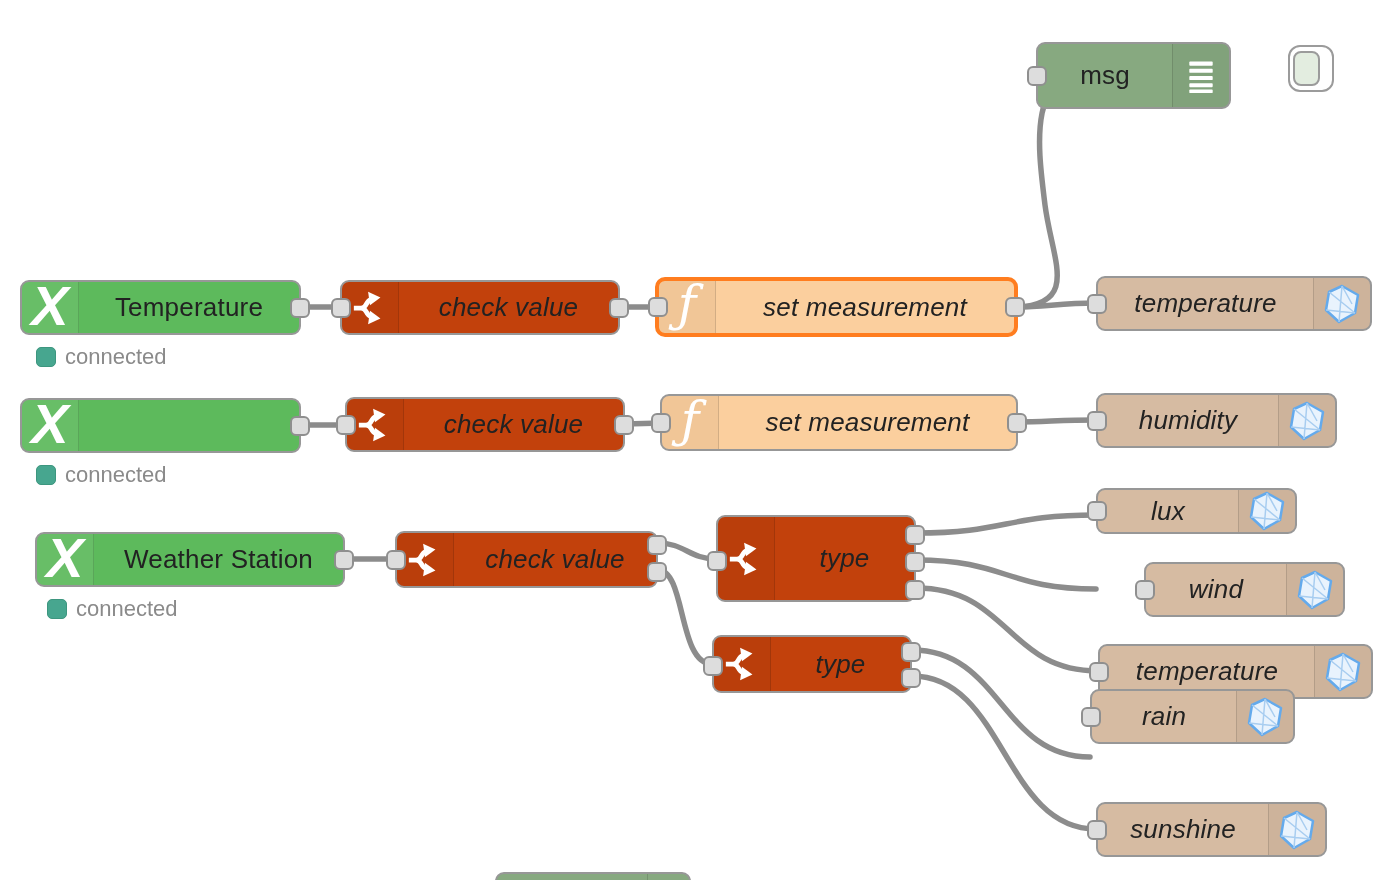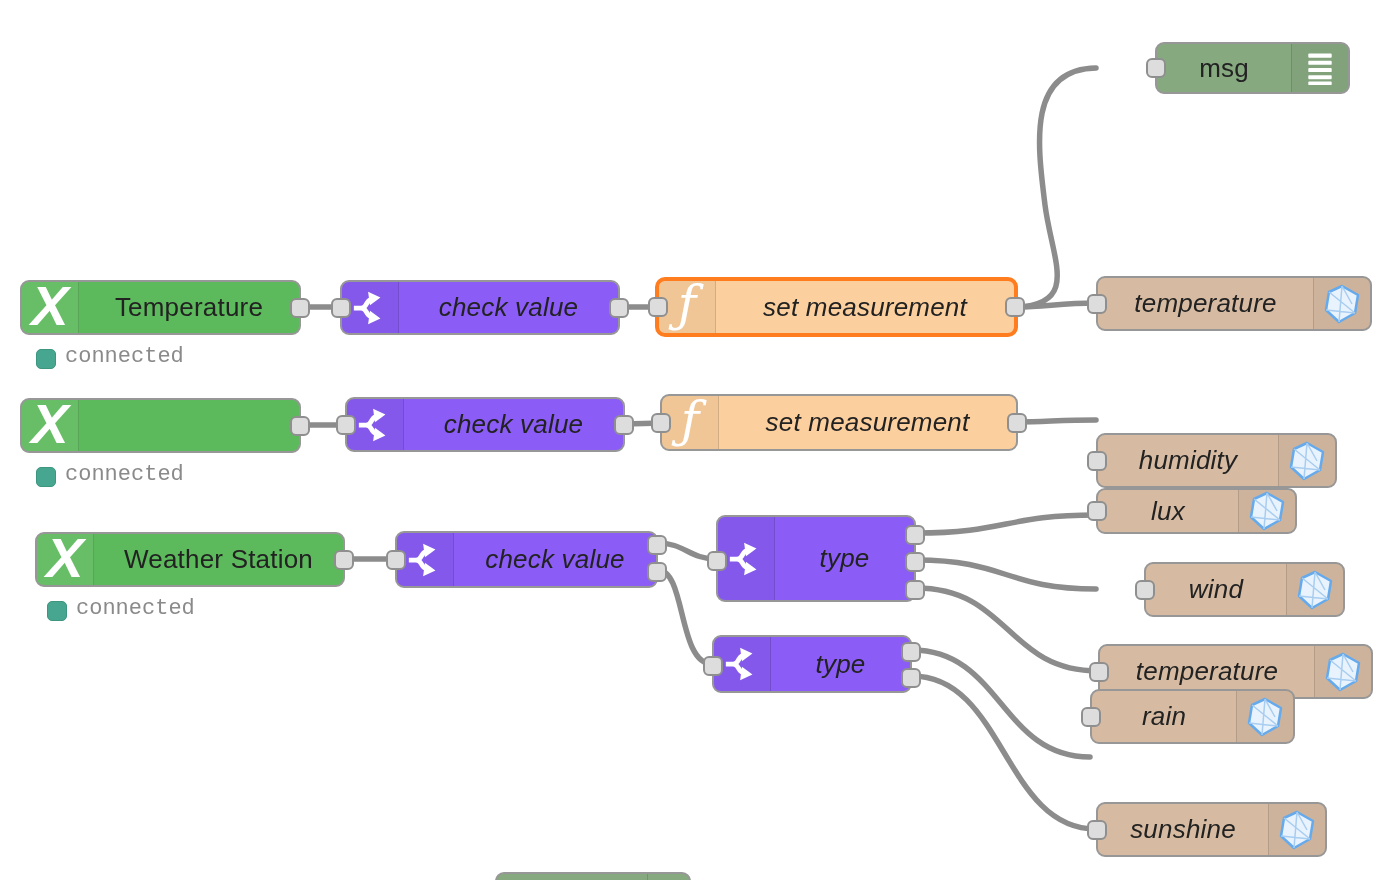--- a/index.html
+++ b/index.html
@@ -8,21 +8,21 @@
   #canvas { position:relative; width:1394px; height:880px; background:#fff; overflow:hidden; }
 
   #wire-layer { position:absolute; left:0; top:0; z-index:1; }
   #wire-layer path { stroke:#8c8c8c; stroke-width:5.5; fill:none; stroke-linecap:round; }
 
   .node { position:absolute; z-index:2; border:2px solid #979797; border-radius:9px;
           display:flex; align-items:center; }
   .node.selected { border:4px solid #ff7d1f; border-radius:10px; }
 
   .n-green  { background:#5dba5c; }
-  .n-yellow { background:#8b5cf6; }
+  .n-yellow { background:#c2410c; }
   .n-orange { background:#fbcf9e; }
   .n-sage   { background:#87a980; }
   .n-tan    { background:#d6bba2; }
 
   .icon-region { position:absolute; top:0; bottom:0; display:flex; align-items:center;
                  justify-content:center; }
   .icon-region.left  { left:0;  width:57px; background:rgba(0,0,0,0.04);
                        border-right:1px solid rgba(0,0,0,0.13); border-radius:7px 0 0 7px; }
   .icon-region.right { right:0; width:57px; background:rgba(0,0,0,0.04);
                        border-left:1px solid rgba(0,0,0,0.13); border-radius:0 7px 7px 0; }
@@ -38,21 +38,21 @@
              line-height:1; transform:translateY(-2px); }
   .f-glyph { color:#fff; font-size:50px; font-style:italic;
              font-family:"DejaVu Serif", serif; line-height:1; transform:translateY(-3px); }
 
   .port { position:absolute; z-index:3; width:20px; height:20px; background:#dddddd;
           border:2.5px solid #8f8f8f; border-radius:6px; }
   .port.in  { left:-11px; }
   .port.out { right:-11px; }
   .port.mid { top:calc(50% - 10px); }
 
-  .status { position:absolute; z-index:2; display:flex; align-items:flex-end;font-family:Liberation Mono, monospace; }
+  .status { position:absolute; z-index:2; display:flex; align-items:center; }
   .status-dot { width:20px; height:20px; border-radius:5px; background:#47a68f;
                 border:1px solid #3d967f; margin-right:9px; }
   .status-text { font-size:22px; color:#8a8a8a; }
 
   .toggle-outer { position:absolute; z-index:1; left:1288px; top:45px; width:46px; height:47px;
                   background:#fff; border:2.5px solid #9b9b9b; border-radius:12px; }
   .toggle-inner { position:absolute; left:3px; top:4px; width:27px; height:35px;
                   background:#e3ede0; border:2px solid #9b9b9b; border-radius:8px; }
 
   .partial-node { position:absolute; z-index:2; left:495px; top:872px; width:196px; height:34px;
@@ -80,21 +80,21 @@
     <path d="M916 560 C1006 560 1006 589 1096 589"></path>
     <path d="M916 588 C1009 588 1007 671 1098 671"></path>
     <path d="M912 650 C1001 650 1001 757 1090 757"></path>
     <path d="M912 676 C1004 676 1004 829 1096 829"></path>
   </svg>
 
   <div class="toggle-outer">
     <div class="toggle-inner"></div>
   </div>
 
-  <div class="node n-sage pad-r" style="left:1155px; top:42px; width:195px; height:52px;">
+  <div class="node n-sage pad-r" style="left:1036px; top:42px; width:195px; height:67px;">
     <span class="port in mid"></span>
     <span class="icon-region right">
       <svg width="36" height="38" viewBox="0 0 40 40">
         <rect x="7" y="4" width="26" height="4.5" rx="1" fill="#fff"></rect>
         <rect x="7" y="12" width="26" height="4.5" rx="1" fill="#fff"></rect>
         <rect x="7" y="20" width="26" height="4.5" rx="1" fill="#fff"></rect>
         <rect x="7" y="28" width="26" height="4.5" rx="1" fill="#fff"></rect>
         <rect x="7" y="35" width="26" height="4" rx="1" fill="#fff"></rect>
       </svg>
     </span>
@@ -174,21 +174,21 @@
 
   <div class="node n-orange pad-l" style="left:660px; top:394px; width:358px; height:57px;">
     <span class="port in mid"></span>
     <span class="icon-region left">
         <span class="f-glyph">ƒ</span>
       </span>
     <span class="label it">set measurement</span>
     <span class="port out mid"></span>
   </div>
 
-  <div class="node n-tan pad-r" style="left:1096px; top:393px; width:241px; height:55px;margin-top:40px;">
+  <div class="node n-tan pad-r" style="left:1096px; top:393px; width:241px; height:55px;">
     <span class="port in mid"></span>
     <span class="icon-region right">
       <svg width="40" height="40" viewBox="0 0 40 40">
         <polygon points="20,2 36,11 33,29 17,38 4,26 7,8" fill="#e9f3fd" stroke="#64aaec" stroke-width="2.5" stroke-linejoin="round"></polygon>
         <path d="M20 2 L17 38 M4 26 L33 29 M7 8 L33 29 M20 2 L30 20" stroke="#a8cdf0" stroke-width="1.5" fill="none"></path>
       </svg>
     </span>
     <span class="label it">humidity</span>
   </div>
 

